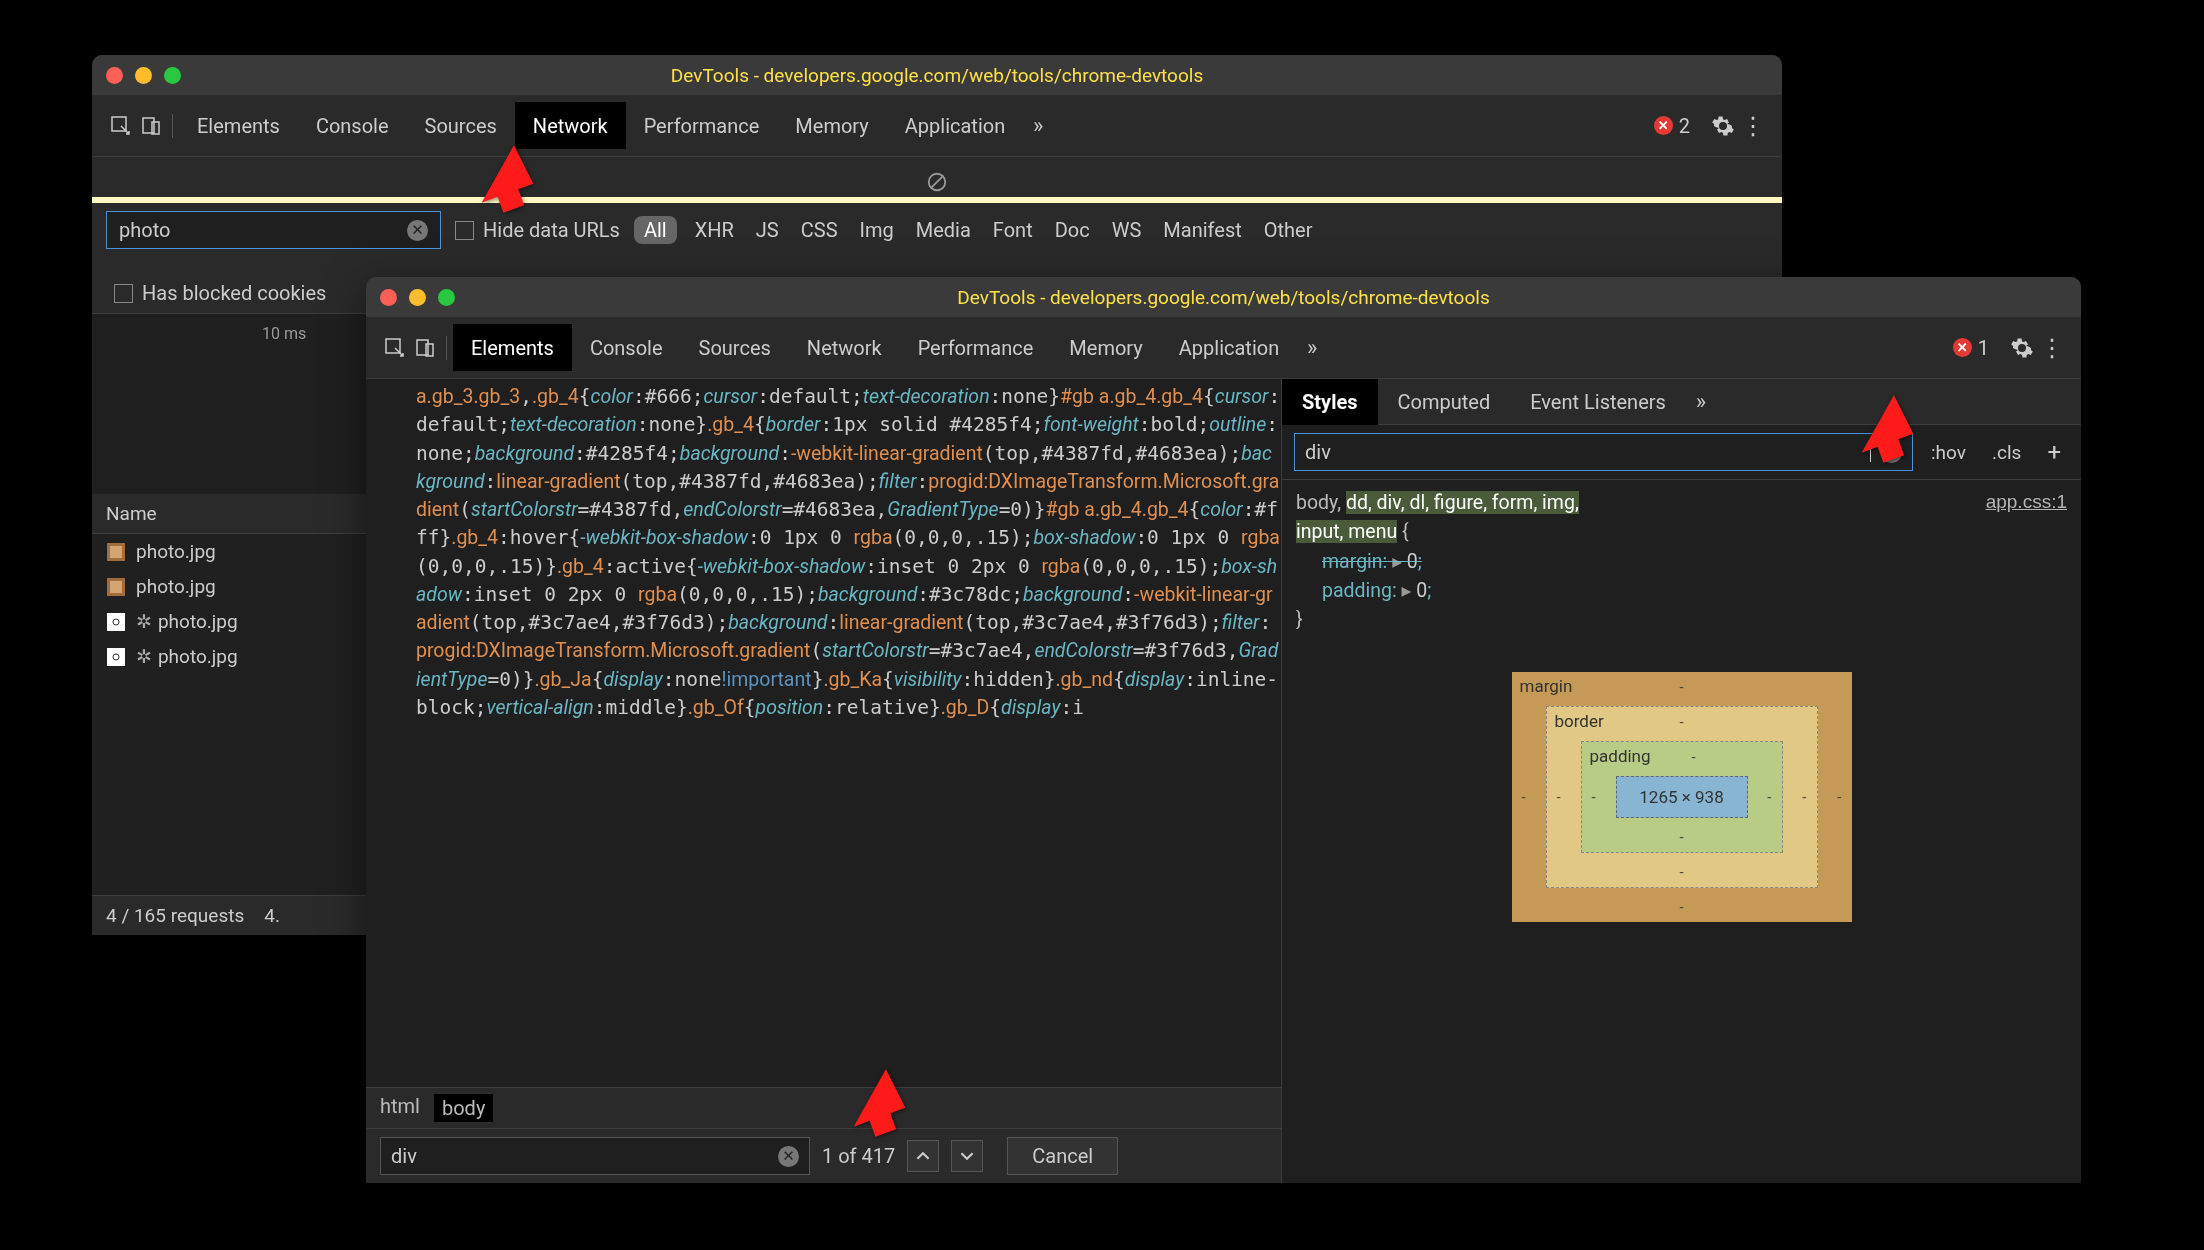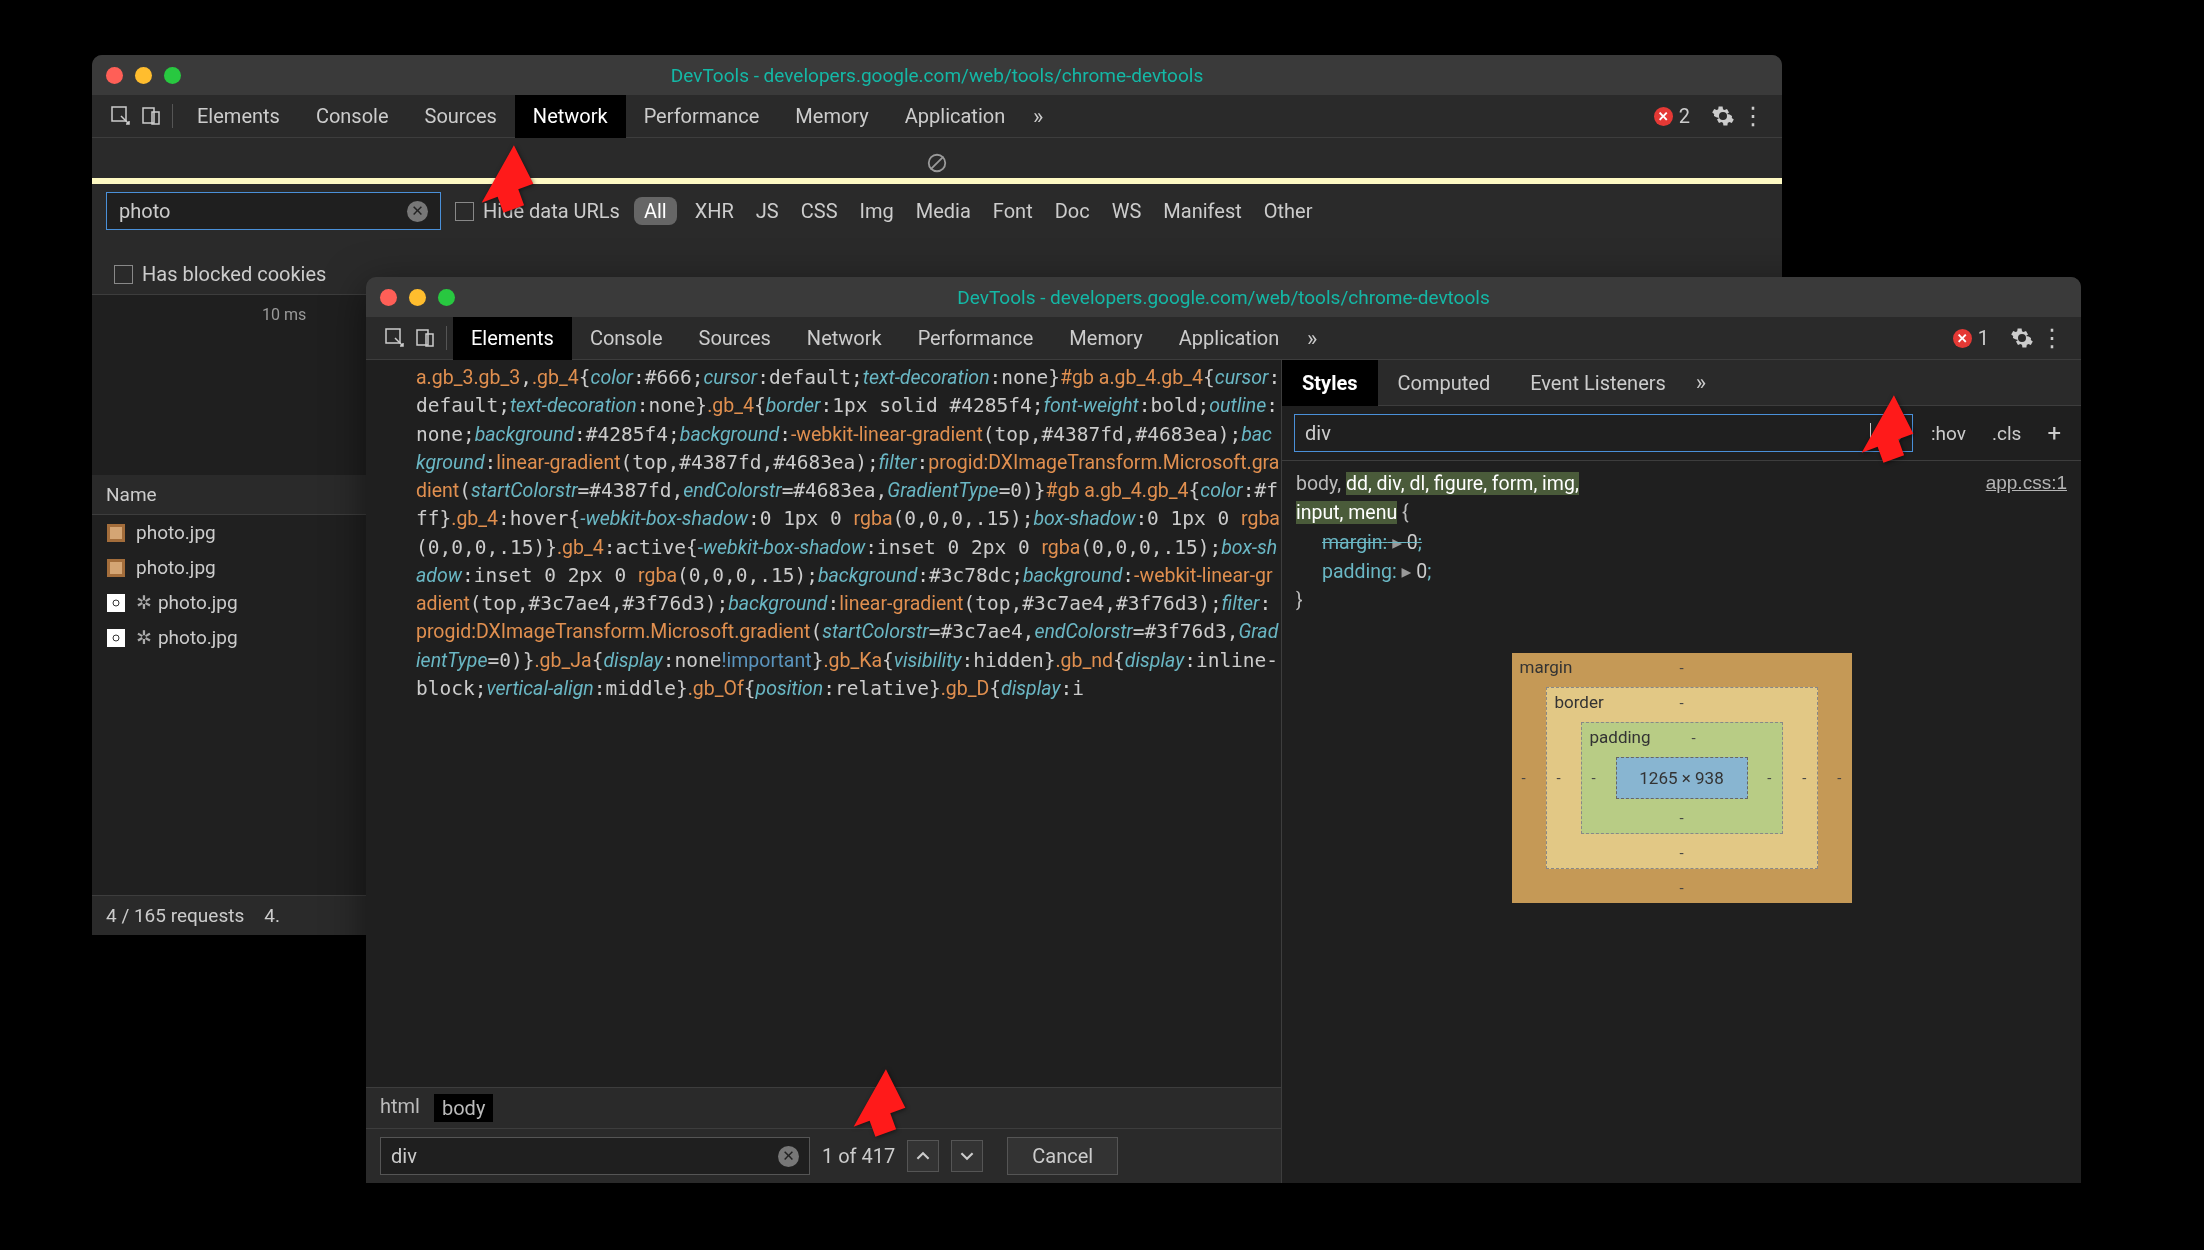--- a/index.html
+++ b/index.html
@@ -4,22 +4,22 @@
 <style>
 * { margin: 0; padding: 0; box-sizing: border-box; font-family: -apple-system, BlinkMacSystemFont, "Segoe UI", Roboto, sans-serif; }
 body { background: #000; width: 2204px; height: 1250px; position: relative; overflow: hidden; font-size: 19px; }
 .window { position: absolute; background: #2a2a2a; border-radius: 10px 10px 0 0; box-shadow: 0 10px 40px rgba(0,0,0,0.5); overflow: hidden; }
 .titlebar { background: #3a3a3a; height: 40px; display: flex; align-items: center; padding: 0 14px; position: relative; }
 .traffic-lights { display: flex; gap: 12px; }
 .tl { width: 17px; height: 17px; border-radius: 50%; }
 .tl-red { background: #ff5f57; }
 .tl-yellow { background: #ffbd2e; }
 .tl-green { background: #28c840; }
-.title { position: absolute; left: 50%; transform: translateX(-50%); color: #14b8a6; font-size: 19px; }
-.tabbar { background: #2a2a2a; height: 43px; display: flex; align-items: center; padding: 0 14px; border-bottom: 1px solid #3d3d3d; }
+.title { position: absolute; left: 50%; transform: translateX(-50%); color: #fde047; font-size: 19px; }
+.tabbar { background: #2a2a2a; height: 62px; display: flex; align-items: center; padding: 0 14px; border-bottom: 1px solid #3d3d3d; }
 .icon-btn { width: 30px; height: 30px; display: flex; align-items: center; justify-content: center; color: #ccc; cursor: pointer; }
 .tab { padding: 0 18px; height: 47px; display: flex; align-items: center; color: #ccc; font-size: 20px; cursor: pointer; }
 .tab.active { background: #000; color: #fff; }
 .err-badge { display: inline-flex; align-items: center; gap: 6px; margin-left: auto; }
 .err-circ { width: 19px; height: 19px; border-radius: 50%; background: #e53935; display: flex; align-items: center; justify-content: center; color: #fff; font-size: 13px; font-weight: bold; }
 .toolbar { background: #2a2a2a; height: 46px; display: flex; align-items: center; padding: 0 14px; gap: 14px; border-bottom: 6px solid #fef9c3; flex-direction: column; }
 .rec-btn { width: 17px; height: 17px; border-radius: 50%; background: #e53935; }
 .clearicon svg, .filtericon svg, .srchicon svg { width: 22px; height: 22px; }
 .chk { width: 19px; height: 19px; border: 1.5px solid #888; background: transparent; display: inline-flex; align-items: center; justify-content: center; }
 .chk.checked { background: #e88a2f; border-color: #e88a2f; color: #fff; font-size: 15px; }

